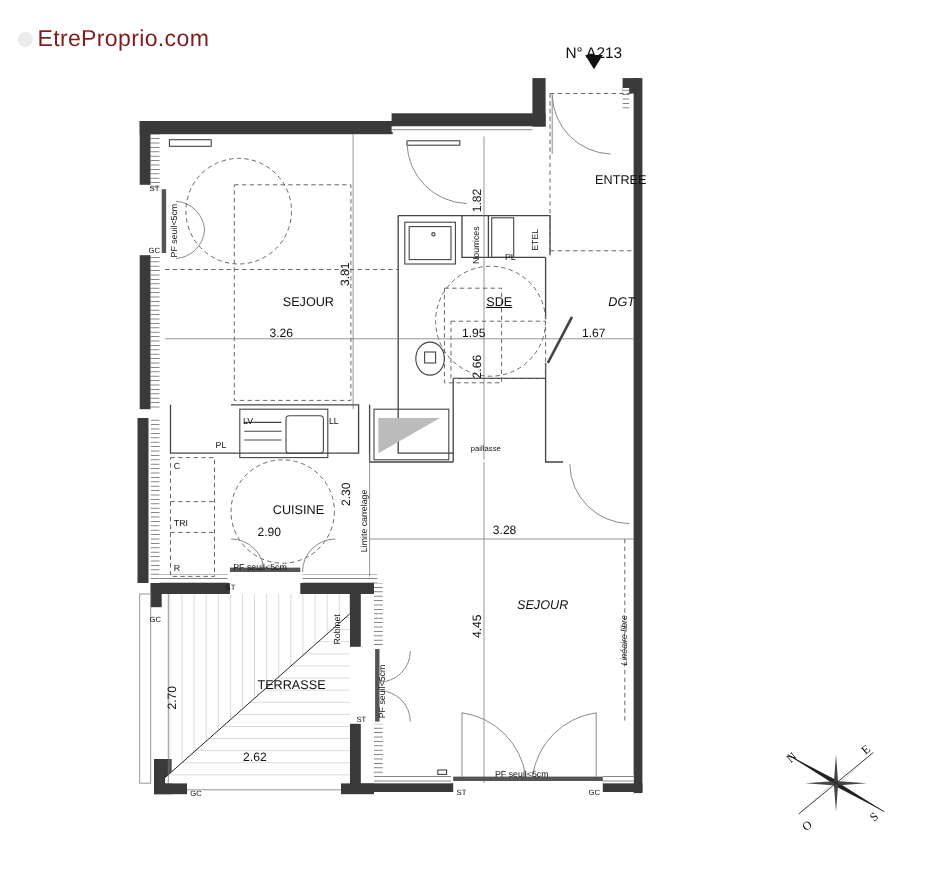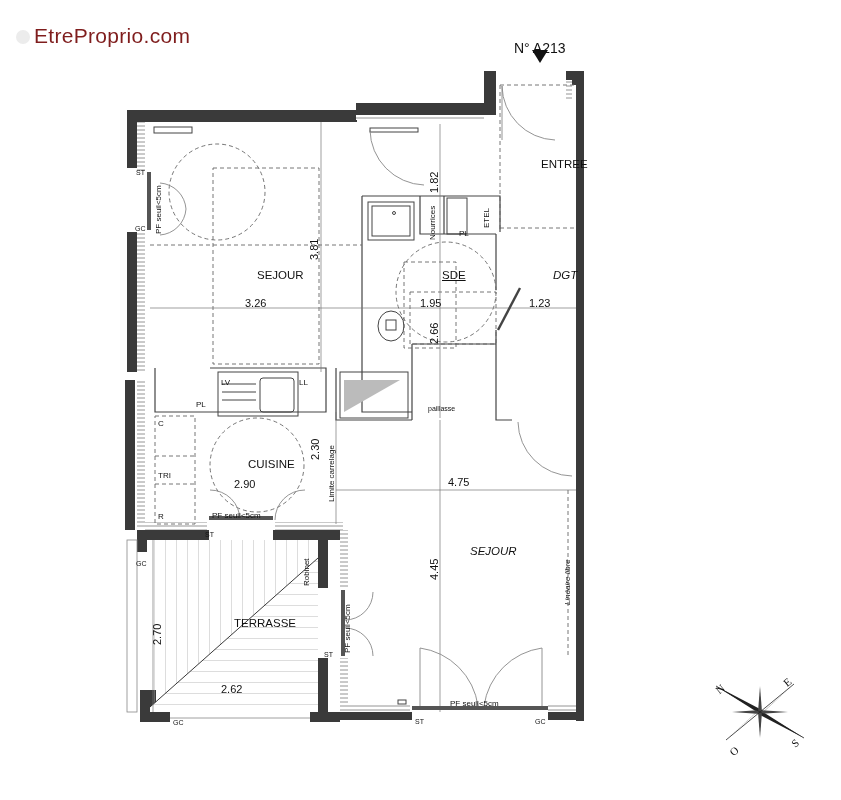--- a/index.html
+++ b/index.html
@@ -189,28 +189,28 @@
 <div class="lbl vert" style="left:308px;top:260px;">3.81</div>
 
 <div class="lbl room" style="left:517px;top:158px;">ENTREE</div>
 <div class="lbl vert" style="left:428px;top:193px;">1.82</div>
 
 <div class="lbl room" style="left:418px;top:269px;text-decoration:underline;">SDE</div>
 <div class="lbl" style="left:420px;top:297px;text-align:center;">1.95</div>
 <div class="lbl vert" style="left:428px;top:344px;">2.66</div>
 
 <div class="lbl room" style="left:529px;top:269px;font-style:italic;">DGT</div>
-<div class="lbl" style="left:529px;top:297px;">1.23</div>
+<div class="lbl" style="left:529px;top:297px;">1.67</div>
 
 <div class="lbl room" style="left:224px;top:458px;">CUISINE</div>
 <div class="lbl" style="left:234px;top:478px;">2.90</div>
 <div class="lbl vert" style="left:309px;top:460px;">2.30</div>
 
 <div class="lbl room" style="left:446px;top:545px;font-style:italic;">SEJOUR</div>
-<div class="lbl" style="left:448px;top:476px;">4.75</div>
+<div class="lbl" style="left:448px;top:476px;">3.28</div>
 <div class="lbl vert" style="left:428px;top:580px;">4.45</div>
 
 <div class="lbl room" style="left:210px;top:617px;">TERRASSE</div>
 <div class="lbl" style="left:221px;top:683px;">2.62</div>
 <div class="lbl vert" style="left:151px;top:645px;">2.70</div>
 
 <div class="lbl small vert" style="left:428px;top:240px;">Nourrices</div>
 <div class="lbl small" style="left:459px;top:229px;">PL</div>
 <div class="lbl small vert" style="left:482px;top:228px;">ETEL</div>
 <div class="lbl tiny" style="left:428px;top:405px;">paillasse</div>

